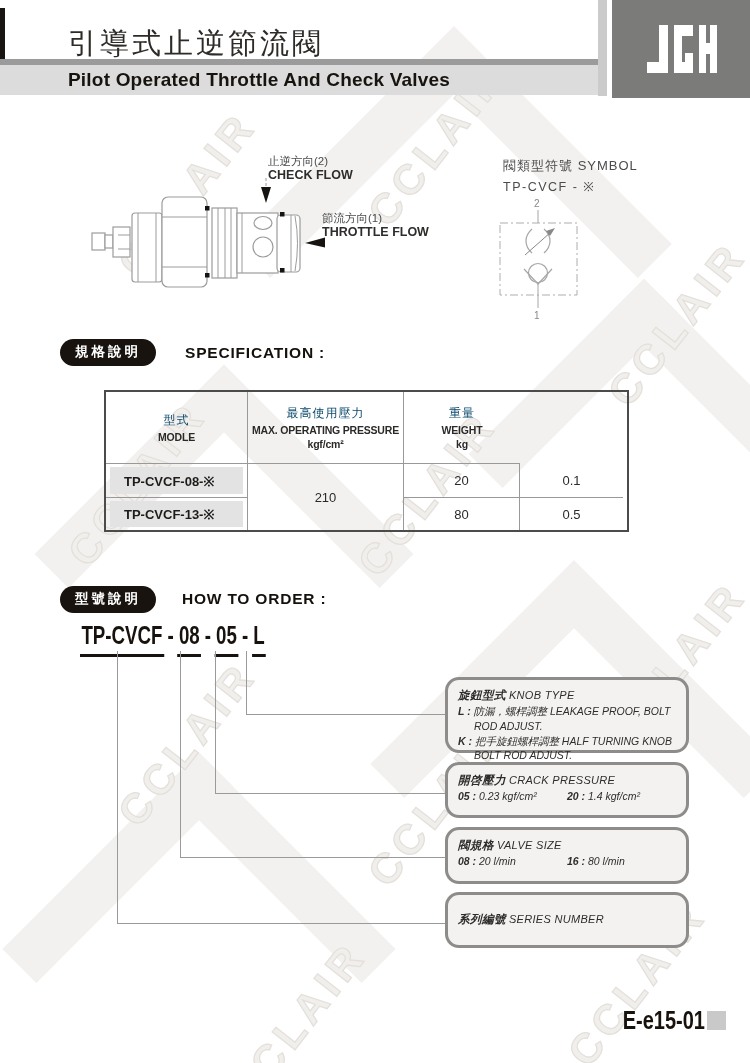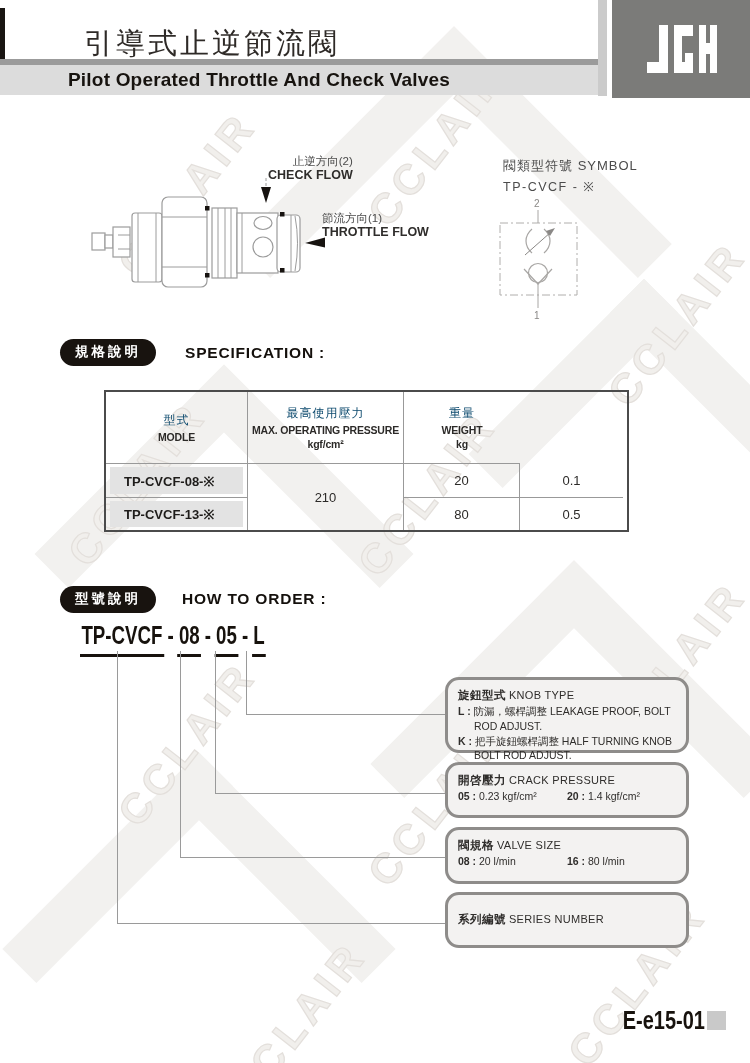--- a/index.html
+++ b/index.html
@@ -11,21 +11,21 @@
   
   .wm {
     position:absolute; z-index:0; font-weight:bold; font-size:42px;
     letter-spacing:6px; color:#f1efec; -webkit-text-stroke:1.2px #e3dfdb;
     transform:rotate(-52deg); white-space:nowrap; user-select:none;
   }
   .chev { position:absolute; z-index:0; border-left:48px solid #f2f1ef; border-top:48px solid #f2f1ef; transform:rotate(45deg); }
   .z { position:absolute; z-index:1; }
   
   .hdr-leftbar { left:0; top:8px; width:5px; height:87px; background:#191512; }
-  .hdr-title-zh { left:68px; top:24px; font-size:29px; letter-spacing:3px; color:#2e2a27; font-weight:500;margin-left:16px; }
+  .hdr-title-zh { left:68px; top:24px; font-size:29px; letter-spacing:3px; color:#2e2a27; font-weight:500; }
   .hdr-divider { left:0; top:59px; width:598px; height:6px; background:#9b9b9b; }
   .hdr-band { left:0; top:65px; width:598px; height:30px; background:#dcdcdc; }
   .hdr-title-en { left:68px; top:69px; font-size:19px; font-weight:bold; color:#17130f; letter-spacing:0.2px; }
   .hdr-strip { left:598px; top:0; width:9px; height:96px; background:#cbcbcb; }
   .hdr-logo-box { left:612px; top:0; width:138px; height:98px; background:#7b7b79; }
   .hdr-logo-box svg { position:absolute; left:35px; top:25px; }
   
   .dlabel { line-height:1.25; }
   .dlabel .zh { font-size:11.5px; color:#4b4b4b; display:block; }
   .dlabel .en { font-size:12.5px; font-weight:bold; color:#2f2d2b; display:block; }
@@ -60,21 +60,21 @@
   .code {
     left:80px; top:620px; font-weight:bold; font-size:26px; color:#17120d;
     white-space:nowrap; transform:scaleX(0.72); transform-origin:left top; letter-spacing:0;
   }
   .code .seg { display:inline-block; border-bottom:3px solid #17120d; padding:0 2px 3px; }
   .code .dash { display:inline-block; margin:0 5px; padding-bottom:3px; }
   .conn { position:absolute; z-index:1; background:#9a9a9a; }
   .callout {
     left:445px; width:244px; box-sizing:border-box;
     border:3px solid #8e8c8a; border-radius:14px; background:#f3f2f1;
-    padding:7px 10px; font-size:10.5px; color:#2f2d2b; line-height:1.4;
+    padding:7px 10px; font-size:10.5px; color:#2f2d2b; line-height:1.4;font-style:italic;
   }
   .callout .title { margin-bottom:1px; }
   .callout .title .zh { font-weight:bold; font-size:11.5px; letter-spacing:0.5px; }
   .callout .title .en { font-size:11px; letter-spacing:0.3px; }
   .callout .item { padding-left:16px; text-indent:-16px; }
   .callout .item .key { font-weight:bold; }
   .opt-row { display:flex; }
   .opt { width:118px; }
   .opt .key { font-weight:bold; }
   .callout.center-v { display:flex; align-items:center; }
@@ -158,21 +158,21 @@
       <rect x="195" y="118" width="4.5" height="4.5"></rect>
     </g>
     <g>
       <line x1="181" y1="28" x2="181" y2="37" stroke="#9c9c9c" stroke-width="1" stroke-dasharray="3 2"></line>
       <polygon points="176,37 186,37 181,53" fill="#171310"></polygon>
     </g>
     <g>
       <polygon points="220,93 240,87.5 240,97.5" fill="#171310"></polygon>
     </g>
   </svg>
-  <div class="z dlabel" style="left:268px; top:154px;text-align:right;">
+  <div class="z dlabel" style="left:268px; top:154px;">
     <span class="zh">止逆方向(2)</span>
     <span class="en">CHECK FLOW</span>
   </div>
   <div class="z dlabel" style="left:322px; top:211px;">
     <span class="zh">節流方向(1)</span>
     <span class="en">THROTTLE FLOW</span>
   </div>
 
   <div class="z sym-head">
     <span>閥類型符號</span>

